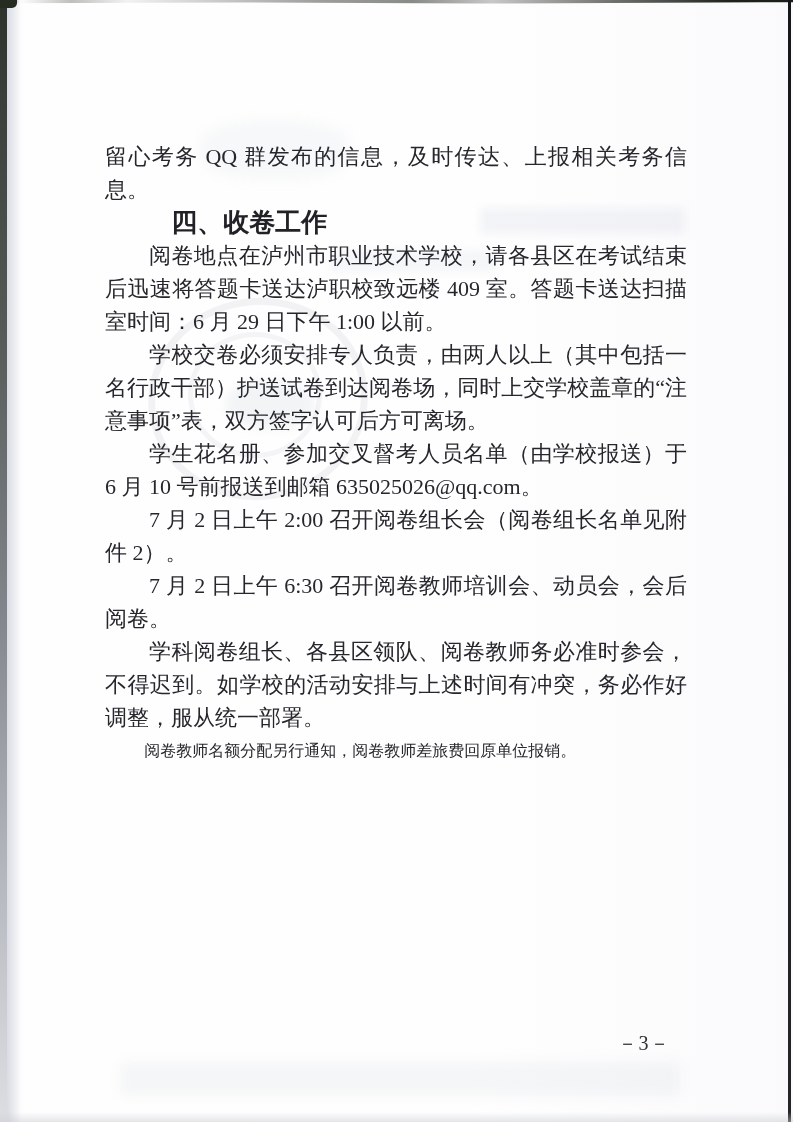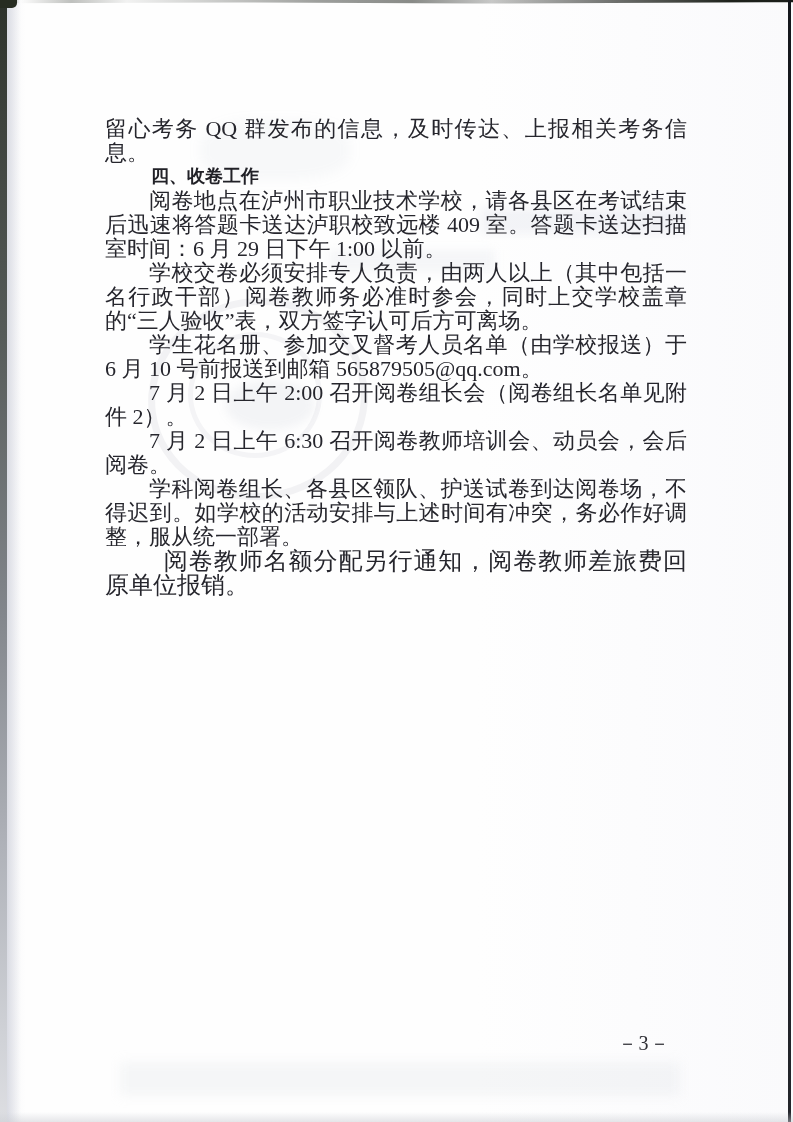--- a/index.html
+++ b/index.html
@@ -85,42 +85,42 @@
   }
   .smudge-c {
     position: absolute; left: 120px; top: 1062px; width: 560px; height: 34px;
     background: rgba(206,208,218,0.18); filter: blur(6px);
   }
 
   
   .content {
     position: absolute;
     left: 105px;
-    top: 117px;
+    top: 140px;
     width: 582px;
     color: #26262d;
     font-size: 22px;
-    line-height: 24px;
+    line-height: 33px;
     text-align: justify;
   }
   .para {
     margin: 0;
     text-indent: 2em;
   }
   .para.no-indent { text-indent: 0; }
   .para.small {
-    font-size: 24px;
+    font-size: 16px;
     text-indent: 2.45em;
   }
   .heading {
     margin: 0;
     text-indent: 2.55em;
-    font-family: Liberation Mono, monospace;
+    font-family: Liberation Serif, serif;
     font-weight: 700;
-    font-size: 18px;
+    font-size: 26px;
     color: #212127;
     text-align: left;
   }
   .page-number {
     position: absolute;
     left: 604px;
     top: 1030px;
     width: 80px;
     font-size: 20px;
     letter-spacing: 1px;
@@ -139,25 +139,25 @@
   <div class="stamp-blob-1"></div>
   <div class="stamp-blob-2"></div>
   <div class="smudge-a"></div>
   <div class="smudge-b"></div>
   <div class="smudge-c"></div>
 
   <div class="content">
     <p class="para no-indent">留心考务 QQ 群发布的信息，及时传达、上报相关考务信息。</p>
     <p class="heading">四、收卷工作</p>
     <p class="para">阅卷地点在泸州市职业技术学校，请各县区在考试结束后迅速将答题卡送达泸职校致远楼 409 室。答题卡送达扫描室时间：6 月 29 日下午 1:00 以前。</p>
-    <p class="para">学校交卷必须安排专人负责，由两人以上（其中包括一名行政干部）阅卷教师务必准时参会，同时上交学校盖章的“三人验收”表，双方签字认可后方可离场。</p>
-    <p class="para">学生花名册、参加交叉督考人员名单（由学校报送）于 6 月 10 号前报送到邮箱 565879505@qq.com。</p>
+    <p class="para">学校交卷必须安排专人负责，由两人以上（其中包括一名行政干部）护送试卷到达阅卷场，同时上交学校盖章的“注意事项”表，双方签字认可后方可离场。</p>
+    <p class="para">学生花名册、参加交叉督考人员名单（由学校报送）于 6 月 10 号前报送到邮箱 635025026@qq.com。</p>
     <p class="para">7 月 2 日上午 2:00 召开阅卷组长会（阅卷组长名单见附件 2）。</p>
     <p class="para">7 月 2 日上午 6:30 召开阅卷教师培训会、动员会，会后阅卷。</p>
-    <p class="para">学科阅卷组长、各县区领队、护送试卷到达阅卷场，不得迟到。如学校的活动安排与上述时间有冲突，务必作好调整，服从统一部署。</p>
+    <p class="para">学科阅卷组长、各县区领队、阅卷教师务必准时参会，不得迟到。如学校的活动安排与上述时间有冲突，务必作好调整，服从统一部署。</p>
     <p class="para small">阅卷教师名额分配另行通知，阅卷教师差旅费回原单位报销。</p>
   </div>
 
   <div class="page-number">－3－</div>
 
   <div class="edge-top"></div>
   <div class="edge-left"></div>
   <div class="edge-left-haze"></div>
   <div class="edge-right"></div>
   <div class="corner-tl"></div>

